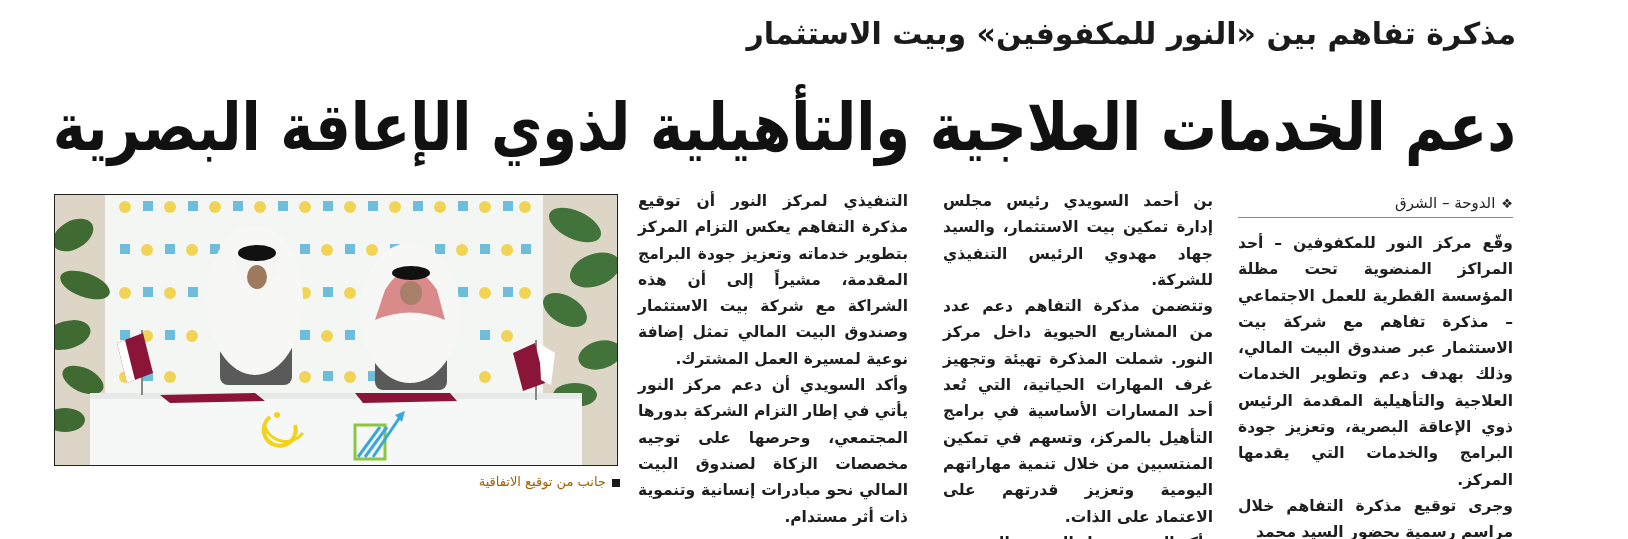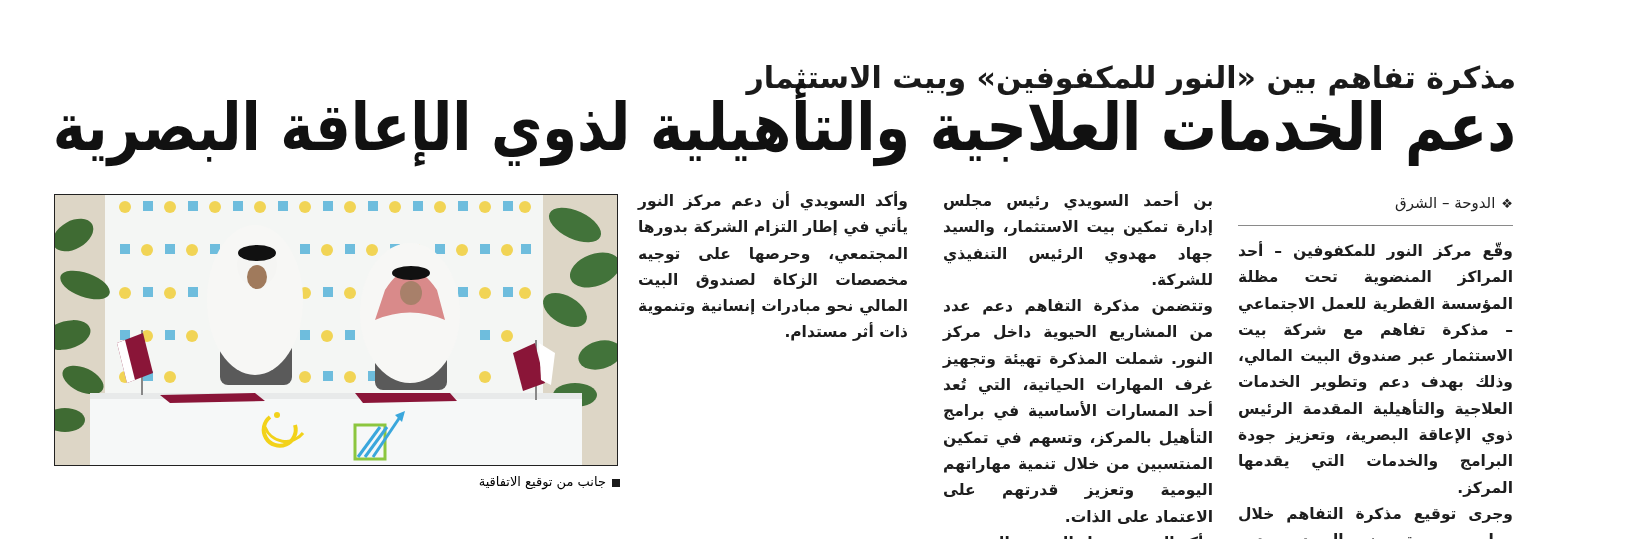--- a/index.html
+++ b/index.html
@@ -20,21 +20,20 @@
       position: absolute;
       top: 10px;
       right: 112px;
       font-family: "DejaVu Sans", sans-serif;
       font-weight: bold;
       font-size: 30px;
       line-height: 48px;
       color: #1b1b1b;
       white-space: nowrap;
       letter-spacing: -0.5px;
-      margin-top: 44px;
     }
     .headline {
       position: absolute;
       top: 80px;
       right: 112px;
       width: 1340px;
       font-family: "DejaVu Sans", sans-serif;
       font-weight: bold;
       font-size: 56px;
       line-height: 96px;
@@ -60,21 +59,20 @@
     }
     .col-1 { right: 115px; width: 275px; top: 190px; }
     .col-2 { right: 415px; width: 270px; }
     .col-3 { right: 720px; width: 270px; }
 
     .dateline {
       font-size: 15px;
       line-height: 26px;
       color: #222;
       padding-right: 0;
-      margin-bottom: 8px;
       text-align: right;
     }
     .dateline .diamond {
       font-size: 13px;
       margin-left: 6px;
     }
     .rule {
       height: 1px;
       background: #8a8a8a;
       margin: 0 0 12px 0;
@@ -101,21 +99,21 @@
     }
     .photo svg { display: block; }
 
     .caption {
       position: absolute;
       top: 472px;
       left: 470px;
       width: 150px;
       font-size: 13px;
       line-height: 20px;
-      color: #000000;
+      color: #a16207;
       text-align: right;
       white-space: nowrap;
     }
     .caption .sq {
       display: inline-block;
       width: 8px;
       height: 8px;
       background: #1a1a1a;
       margin-left: 6px;
       vertical-align: middle;
@@ -142,20 +140,21 @@
 <div class="col col-2">
   <div class="body-text">
     <p>بن أحمد السويدي رئيس مجلس إدارة تمكين بيت الاستثمار، والسيد جهاد مهدوي الرئيس التنفيذي للشركة.</p>
     <p>وتتضمن مذكرة التفاهم دعم عدد من المشاريع الحيوية داخل مركز النور. شملت المذكرة تهيئة وتجهيز غرف المهارات الحياتية، التي تُعد أحد المسارات الأساسية في برامج التأهيل بالمركز، وتسهم في تمكين المنتسبين من خلال تنمية مهاراتهم اليومية وتعزيز قدرتهم على الاعتماد على الذات.</p>
     <p>وأكد السيد مشعل النعيمي المدير</p>
   </div>
 </div>
 
 <div class="col col-3">
   <div class="body-text">
+    <p>التنفيذي لمركز النور أن توقيع مذكرة التفاهم يعكس التزام المركز بتطوير خدماته وتعزيز جودة البرامج المقدمة، مشيراً إلى أن هذه الشراكة مع شركة بيت الاستثمار وصندوق البيت المالي تمثل إضافة نوعية لمسيرة العمل المشترك.</p>
     <p>وأكد السويدي أن دعم مركز النور يأتي في إطار التزام الشركة بدورها المجتمعي، وحرصها على توجيه مخصصات الزكاة لصندوق البيت المالي نحو مبادرات إنسانية وتنموية ذات أثر مستدام.</p>
   </div>
 </div>
 
 <div class="photo">
   <svg width="562" height="270" viewBox="0 0 562 270" xmlns="http://www.w3.org/2000/svg">
 
     <rect x="0" y="0" width="562" height="270" fill="#ddd6c6"></rect>
 
     <rect x="50" y="0" width="438" height="200" fill="#f4f6f4"></rect>

